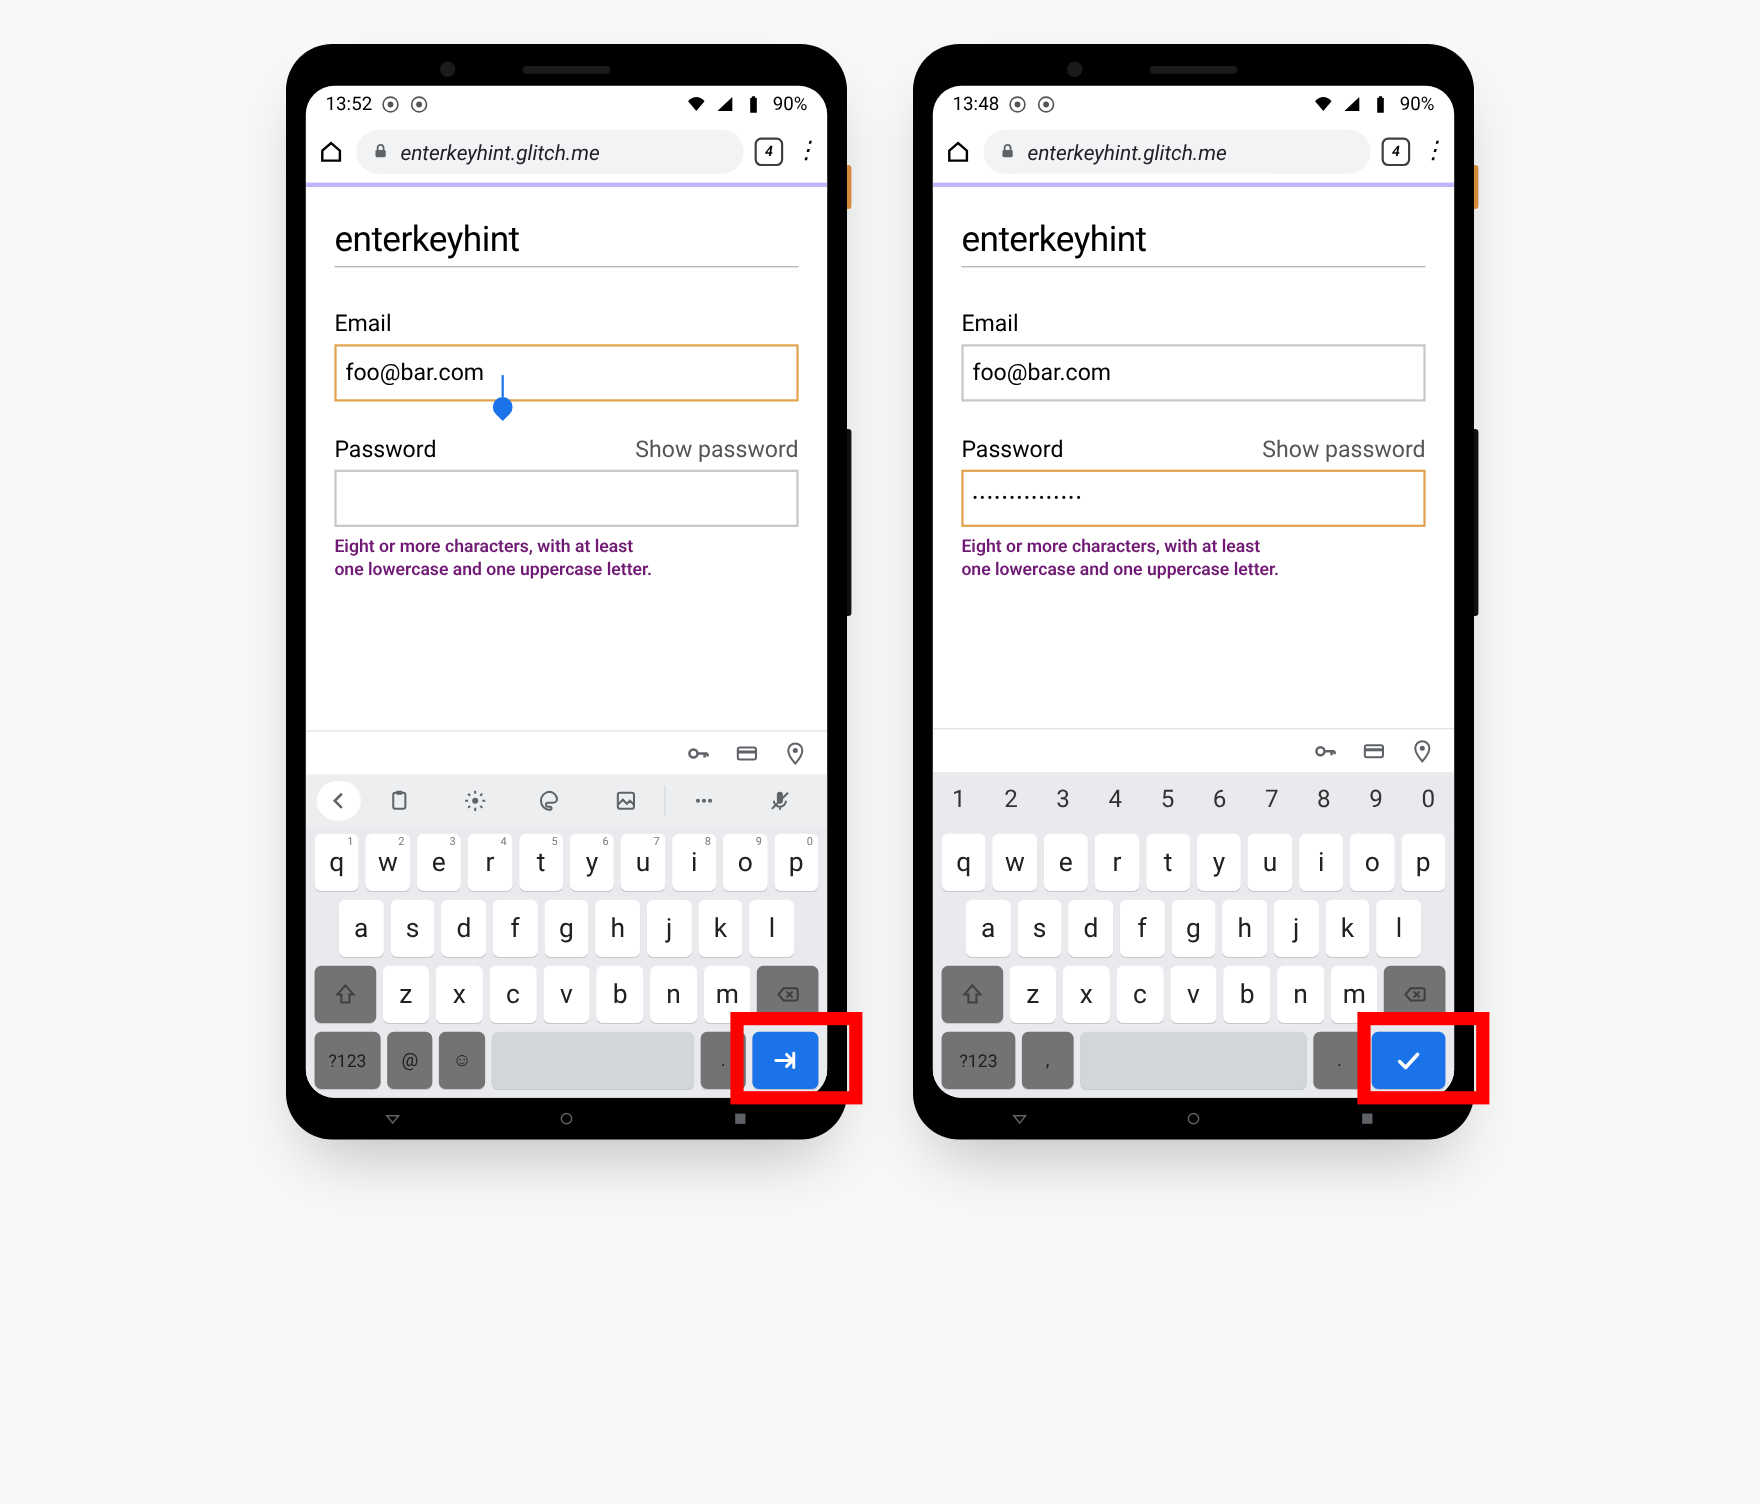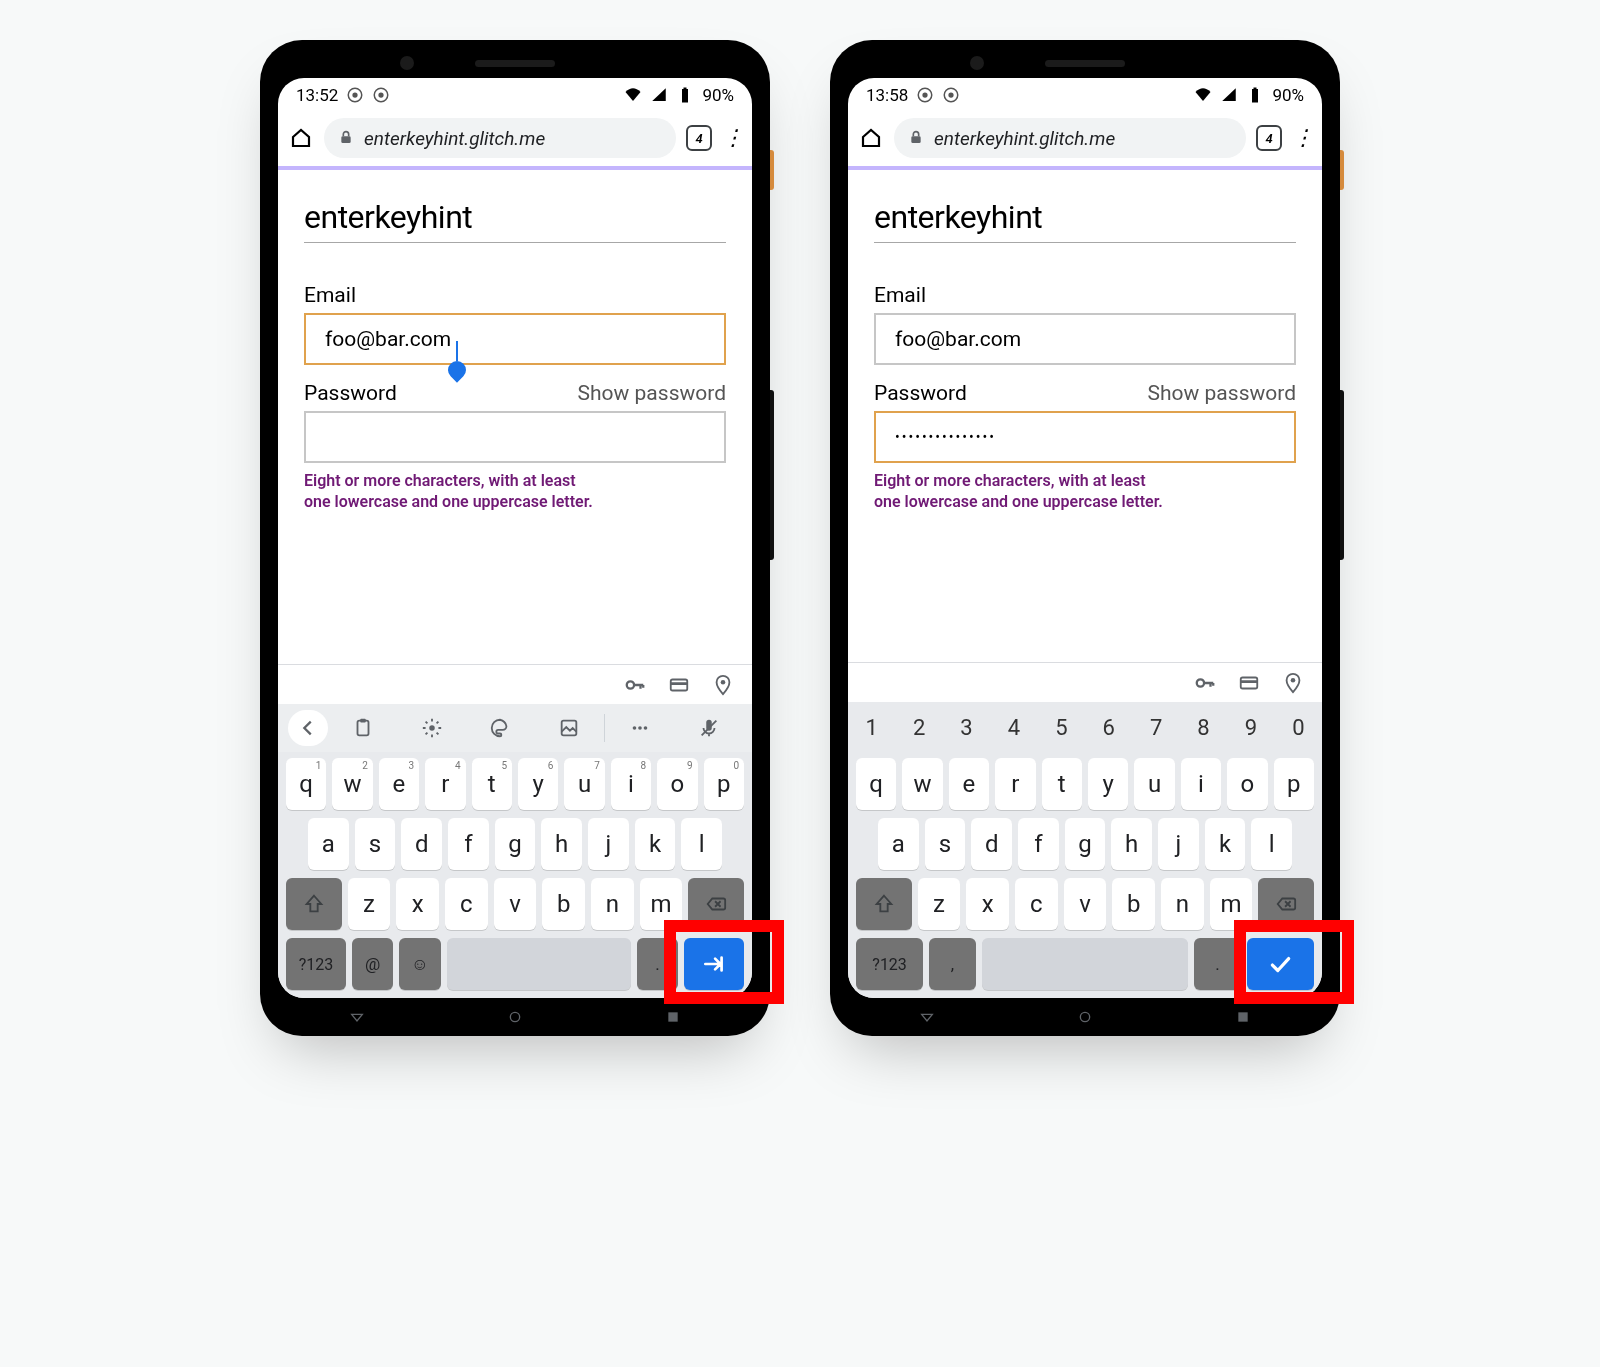--- a/index.html
+++ b/index.html
@@ -88,30 +88,30 @@
     flex:1;
     overflow:hidden;
   }
   .page h1 {
     margin:0 0 6px;
     font-size:32px;
     font-weight:400;
     letter-spacing:-.5px;
   }
   .hr { border:0; border-top:1px solid #a7a7a7; margin-top:4px; margin-bottom:40px;}
-  .field { margin-bottom:16px; }
+  .field { margin-bottom:32px; }
   .label-row { display:flex; justify-content:space-between; align-items:flex-end; margin-bottom:6px; }
   .label { font-size:21px; color:#000; }
   .show-pw { font-size:21px; color:#555; }
   .text-input {
     width:100%;
     height:52px;
     border:2px solid #c6c6c6;
     font-size:21px;
-    padding:0 19px;
+    padding:0 8px;
     color:#000;
     font-family:inherit;
     position:relative;
   }
   .text-input.focused { border-color:#e0a24d; }
   .caret-dot {
     position:absolute;
     width:18px; height:22px;
     pointer-events:none;
   }
@@ -441,21 +441,21 @@
 
 <div class="phone">
   <div class="side-btn right-top"></div>
   <div class="side-btn right-mid"></div>
   <div class="speaker"></div>
     <div class="cam"></div>
 
   <div class="screen">
     <div class="statusbar">
       <div class="left">
-        <span>13:58</span>
+        <span>13:48</span>
         <span class="sb-icon">
             <svg viewBox="0 0 24 24">
               <circle cx="12" cy="12" r="9" fill="none" stroke="#555" stroke-width="2"></circle>
               <circle cx="12" cy="12" r="3.5" fill="#555"></circle>
             </svg>
           </span>
         <span class="sb-icon">
             <svg viewBox="0 0 24 24">
               <circle cx="12" cy="12" r="9" fill="none" stroke="#555" stroke-width="2"></circle>
               <circle cx="12" cy="12" r="3.5" fill="#555"></circle>

